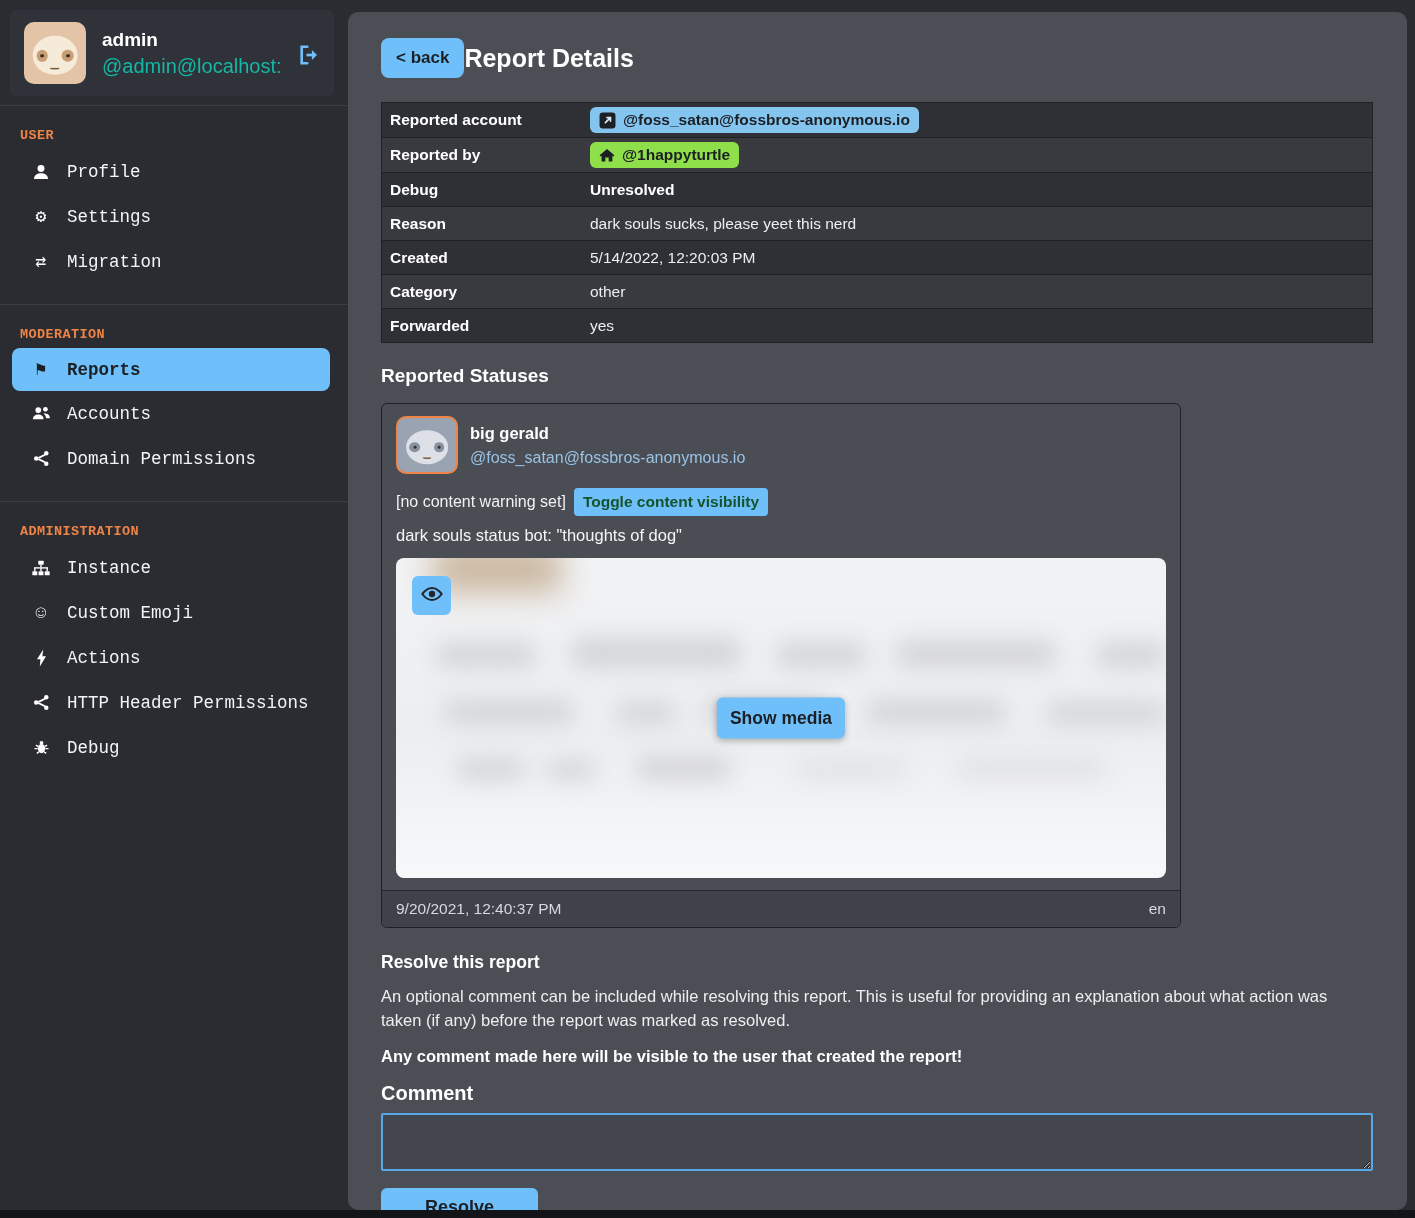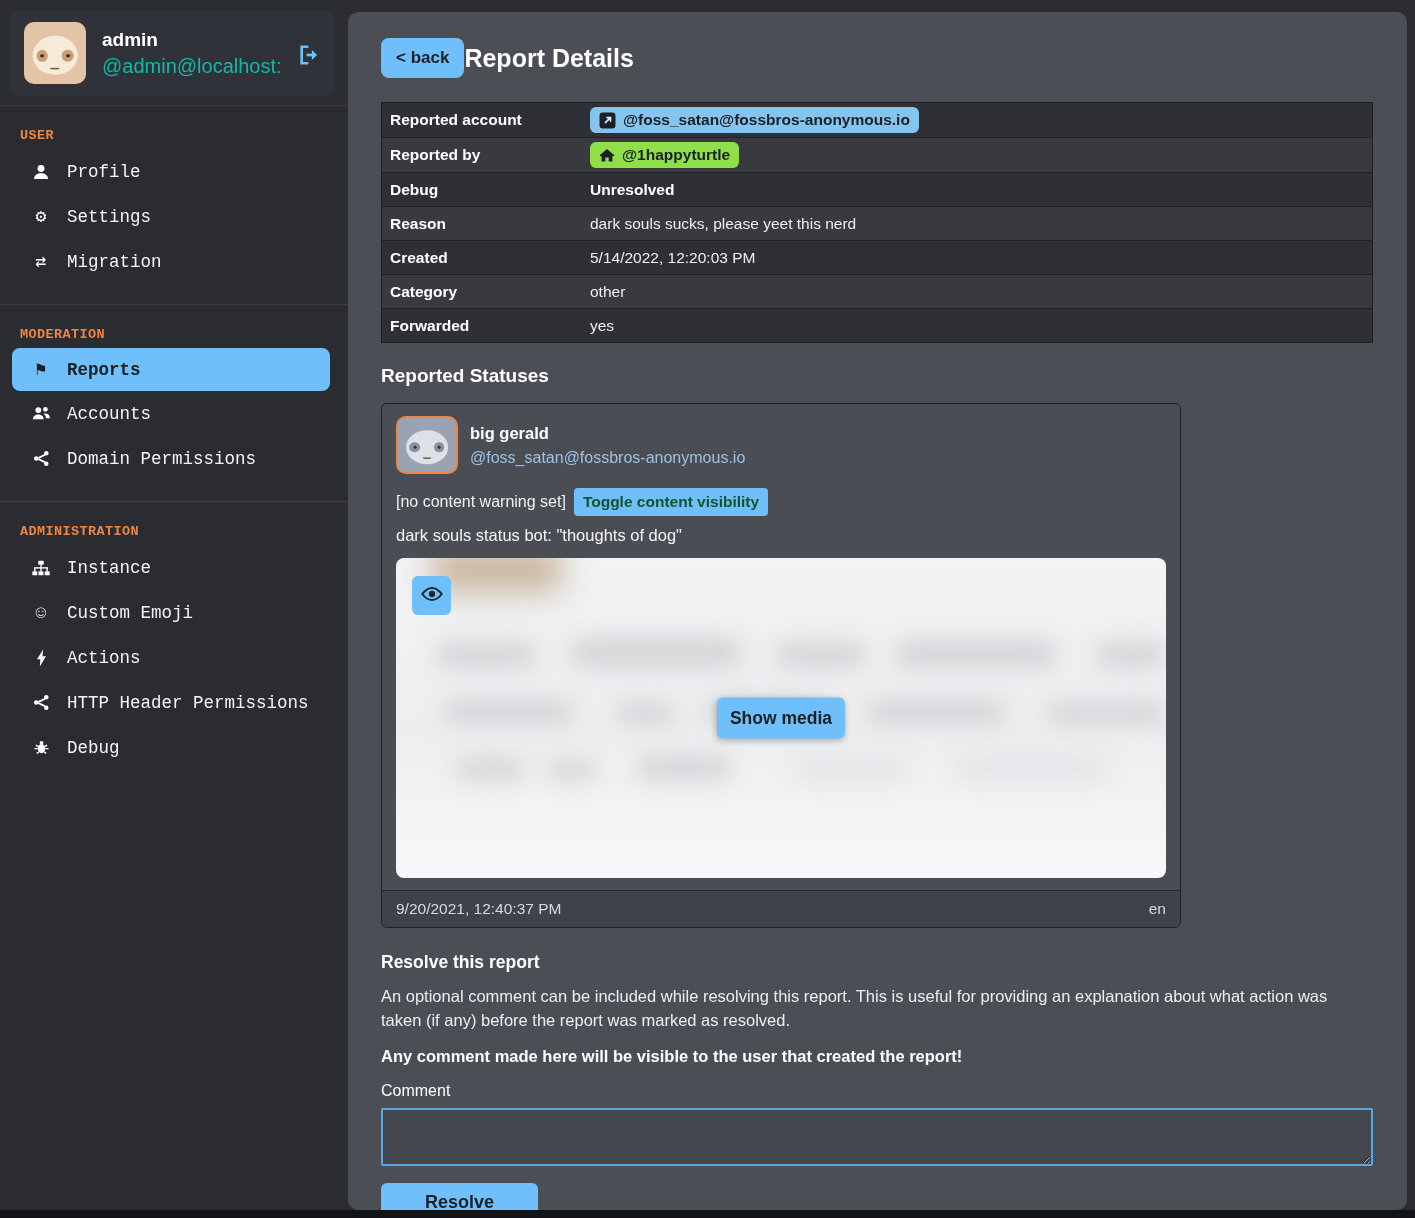--- a/index.html
+++ b/index.html
@@ -129,21 +129,21 @@
   .status-footer {
     margin-top:12px; border-top:1px solid #26282c; background:#3f424a;
     display:flex; justify-content:space-between; align-items:center;
     padding:9px 14px; font-size:15.5px; color:#d6d9dd; border-radius:0 0 6px 6px;
   }
 
   
   .resolve-heading { font-size:17.5px; font-weight:bold; color:#ffffff; margin:24px 0 12px 0; }
   .resolve-desc { font-size:16.5px; color:#eceef0; line-height:1.45; max-width:990px; margin-bottom:14px; }
   .resolve-warning { font-size:16.5px; font-weight:bold; color:#ffffff; margin-bottom:16px; }
-  .comment-label { font-size:16px; font-weight:normal; color:#ffffff; margin-bottom:8px; }
+  .comment-label { font-size:20px; font-weight:bold; color:#ffffff; margin-bottom:8px; }
   .comment-box {
     width:992px; height:58px; background:#44464e;
     border:2px solid #58a8e8; border-radius:2px; resize:vertical;
     color:#f0f1f3; font-size:16px; padding:6px 8px;
     font-family:"Liberation Sans", sans-serif;
   }
   .resolve-btn {
     display:block; margin-top:13px;
     background:var(--accent_blue,#6fc0fa); color:#1c1f23; font-weight:bold; font-size:18px;
     border:none; border-radius:6px; padding:9px 44px; cursor:pointer;

